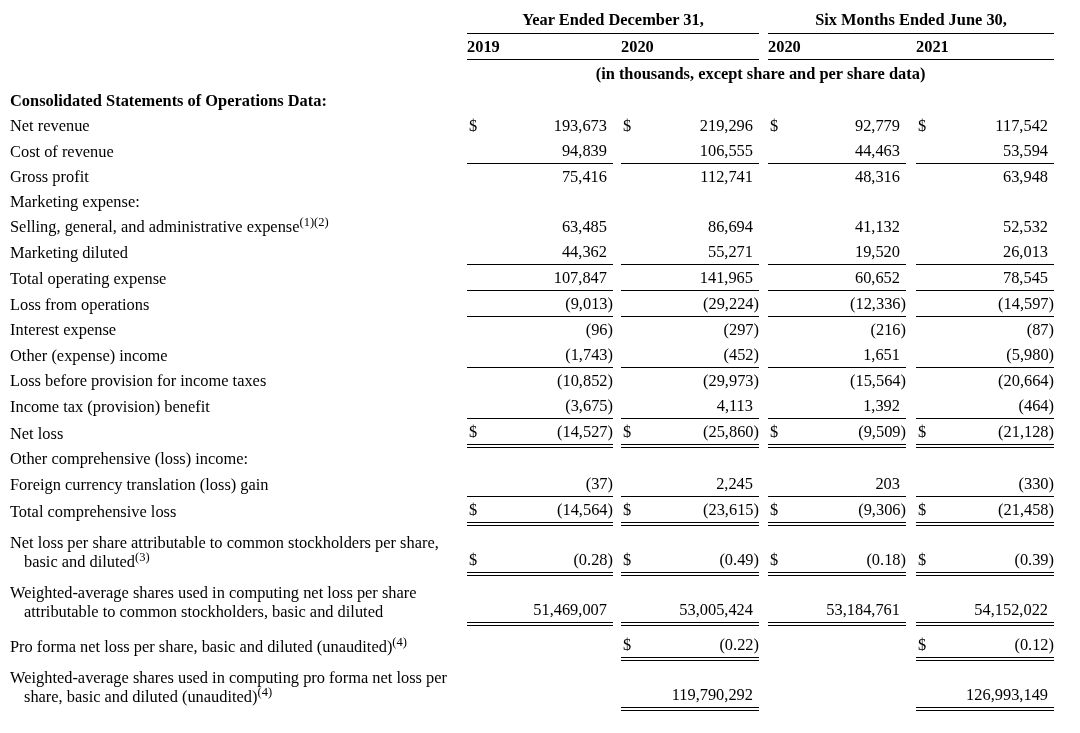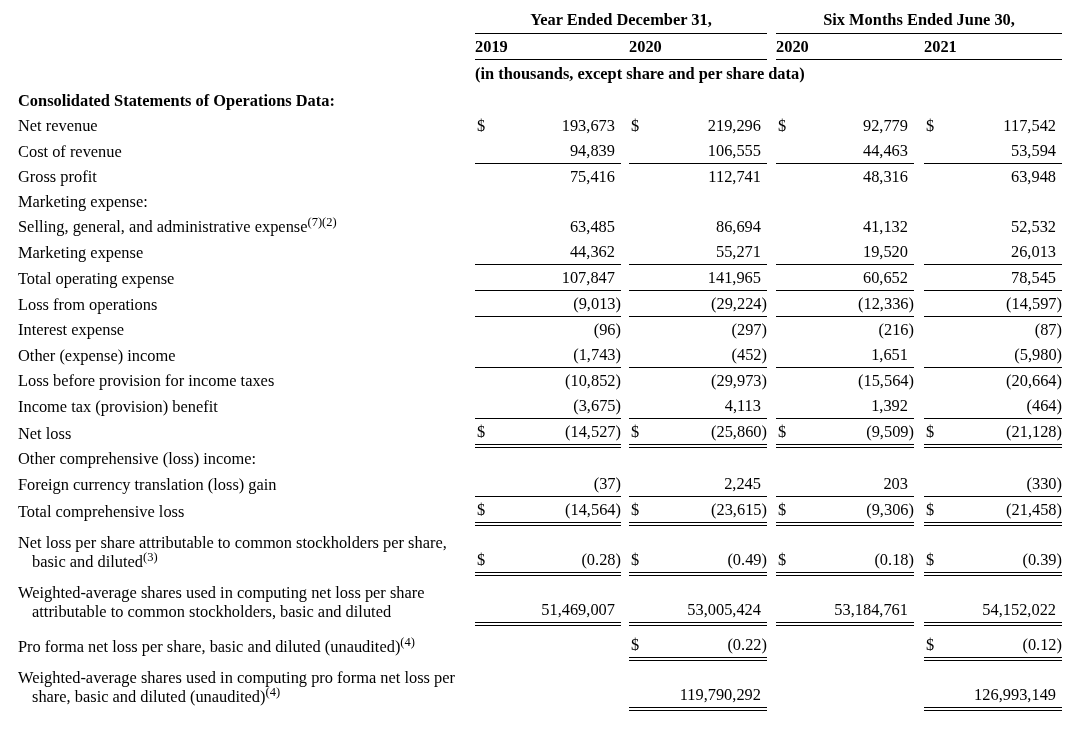--- a/index.html
+++ b/index.html
@@ -7,21 +7,20 @@
     padding: 0;
     background: #ffffff;
     color: #000000;
     font-family: "Liberation Serif", "DejaVu Serif", serif;
   }
   .page {
     width: 1056px;
     height: 733px;
     background: #ffffff;
     overflow: hidden;
-    margin-left: 8px;
   }
   table {
     border-collapse: collapse;
     table-layout: fixed;
     width: 1054px;
     margin: 2px 0 0 0;
   }
   td {
     vertical-align: bottom;
     font-size: 16.4px;
@@ -47,21 +46,21 @@
     padding-top: 8px;
     line-height: 20px;
   }
   .year {
     text-align: left;
     font-weight: bold;
     border-bottom: 1.5px solid #000;
   }
   .gapline { border-bottom: 1.5px solid #000; }
   .units {
-    text-align: left;
+    text-align: center;
     font-weight: bold;
     padding: 4px 0 5px 0;
   }
   tr.padtop > td { padding-top: 9px; }
   sup {
     font-size: 12.5px;
     line-height: 0;
     vertical-align: super;
   }
 </style>
@@ -151,35 +150,35 @@
           <td class="val pr">48,316</td>
           <td></td>
           <td class="cur"></td>
           <td class="val pr">63,948</td>
         </tr>
         <tr>
           <td class="label">Marketing expense:</td>
           <td colspan="11"></td>
         </tr>
         <tr>
-          <td class="label">Selling, general, and administrative expense<sup>(7)(2)</sup></td>
+          <td class="label">Selling, general, and administrative expense<sup>(1)(2)</sup></td>
           <td class="cur"></td>
           <td class="val pr">63,485</td>
           <td></td>
           <td class="cur"></td>
           <td class="val pr">86,694</td>
           <td></td>
           <td class="cur"></td>
           <td class="val pr">41,132</td>
           <td></td>
           <td class="cur"></td>
           <td class="val pr">52,532</td>
         </tr>
         <tr>
-          <td class="label">Marketing expense</td>
+          <td class="label">Marketing diluted</td>
           <td class="cur r1"></td>
           <td class="val r1 pr">44,362</td>
           <td></td>
           <td class="cur r1"></td>
           <td class="val r1 pr">55,271</td>
           <td></td>
           <td class="cur r1"></td>
           <td class="val r1 pr">19,520</td>
           <td></td>
           <td class="cur r1"></td>

